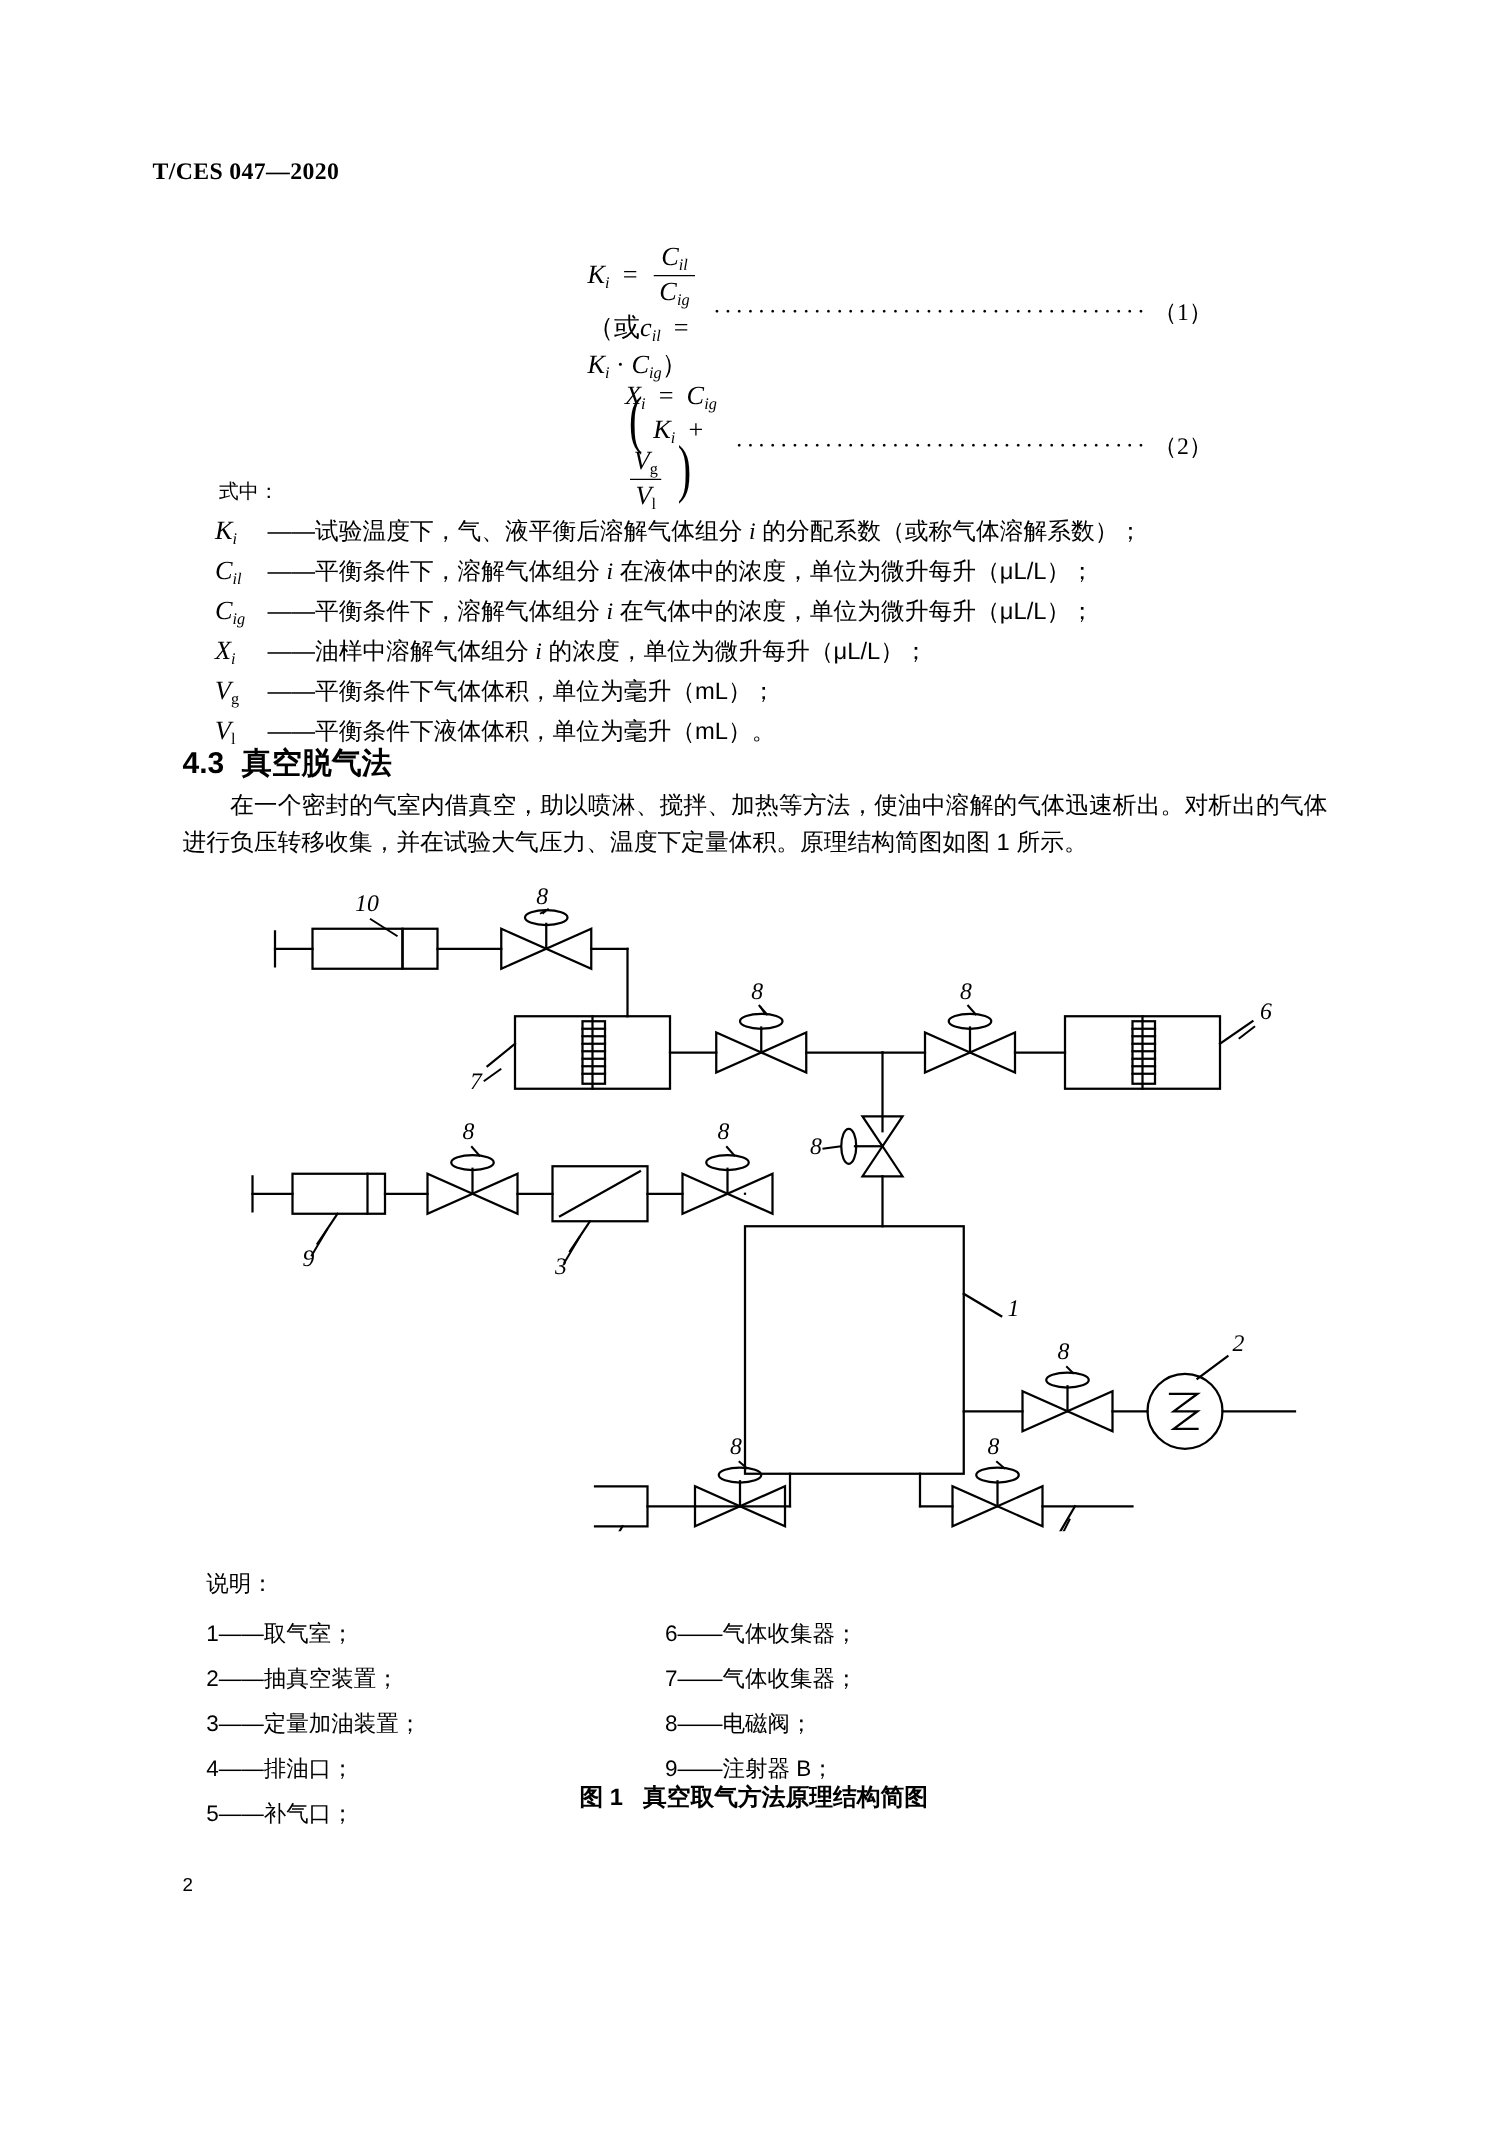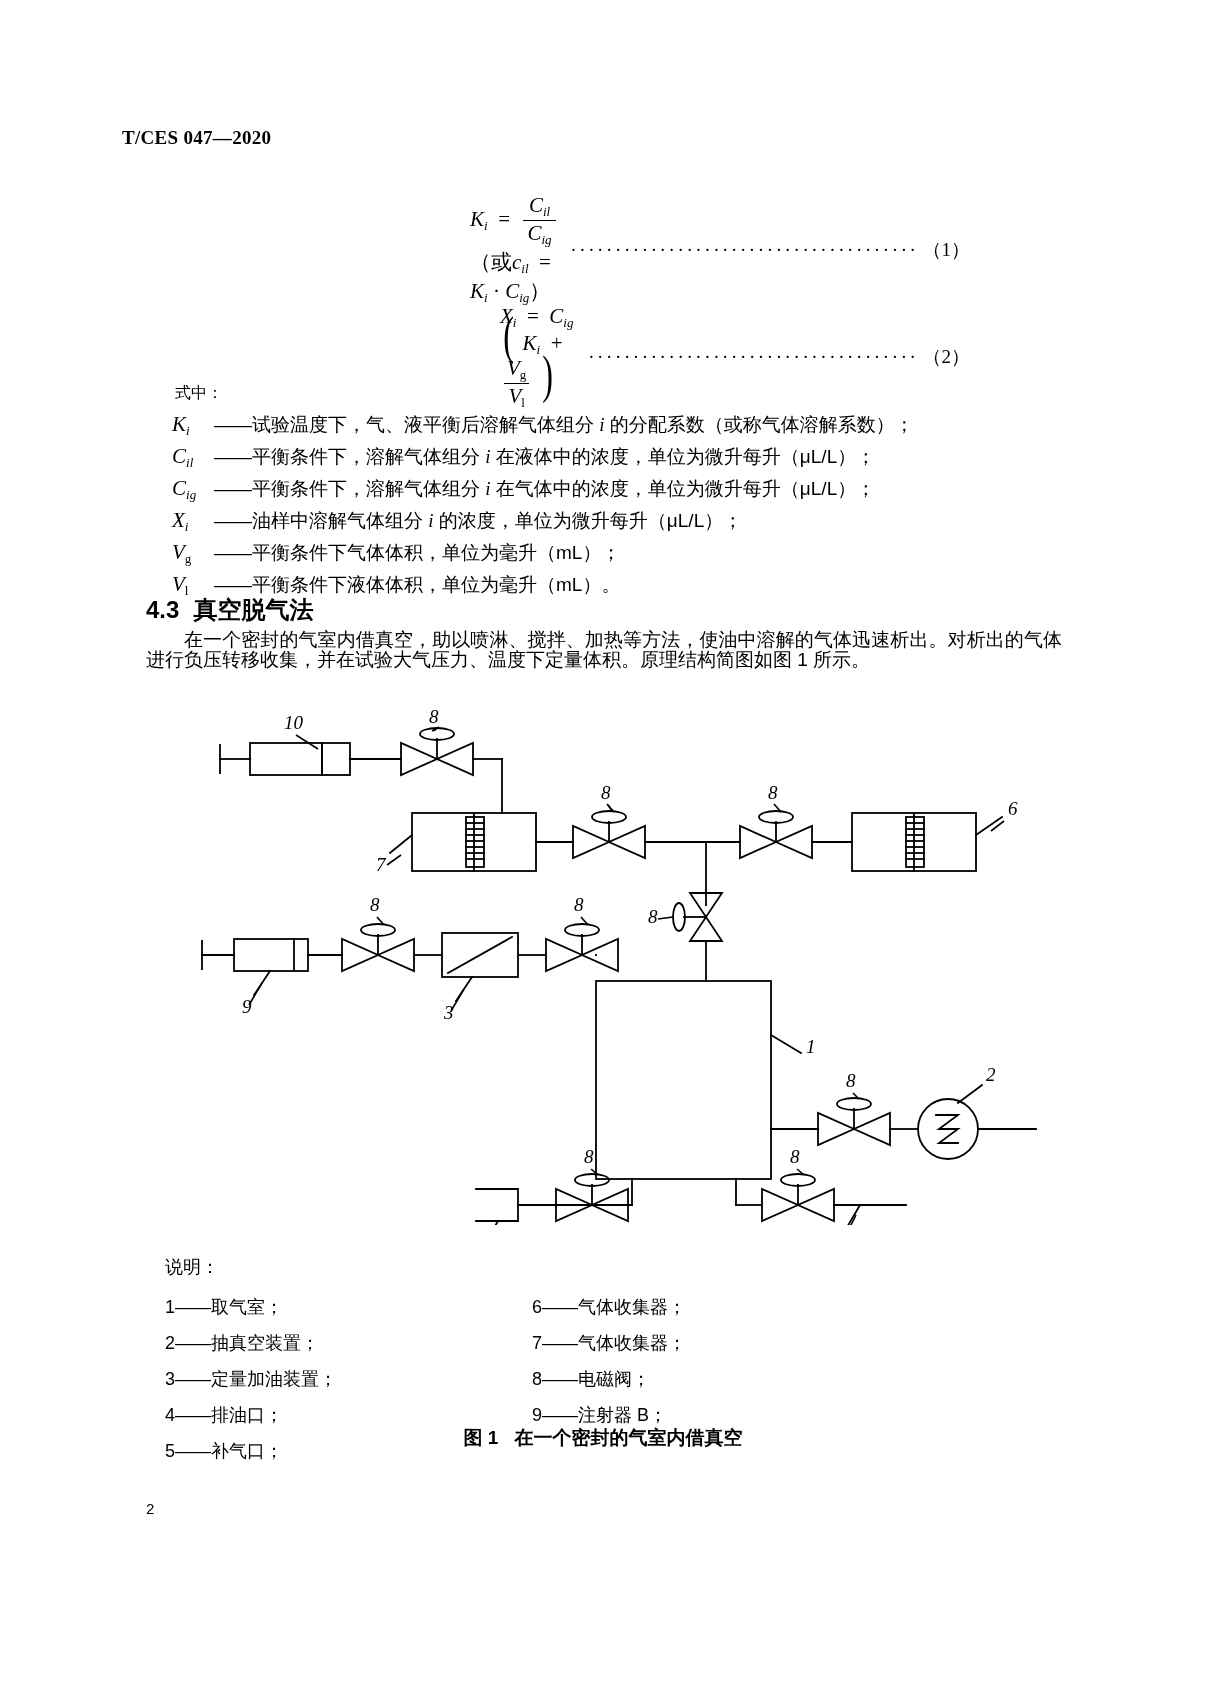--- a/index.html
+++ b/index.html
@@ -69,21 +69,21 @@
     position:absolute; left:146px; top:594px;
     font-family:"Liberation Sans", sans-serif;
     font-size:24px; font-weight:bold;
   }
   .sec-heading .num { margin-right:14px; }
 
   
   .para {
     position:absolute; left:146px; top:630px; width:916px;
     font-family:"Liberation Sans", sans-serif; font-size:19px;
-    line-height:20px; text-align:justify; text-indent:38px;
+    line-height:30px; text-align:justify; text-indent:38px;
   }
 
   
   .figure { position:absolute; left:146px; top:705px; width:916px; height:520px; }
   .figure svg { display:block; }
 
   
   .legend { position:absolute; left:165px; top:1255px; width:700px; }
   .legend-title { font-family:"Liberation Sans", sans-serif; font-size:18px; margin-bottom:10px; }
   .legend-cols { display:flex;gap:34px; }
@@ -420,18 +420,18 @@
       <div class="legend-col">
         <div class="legend-item"><span>6</span><span>——</span><span>气体收集器；</span></div>
         <div class="legend-item"><span>7</span><span>——</span><span>气体收集器；</span></div>
         <div class="legend-item"><span>8</span><span>——</span><span>电磁阀；</span></div>
         <div class="legend-item"><span>9</span><span>——</span><span>注射器 B；</span></div>
       </div>
     </div>
   </div>
 
   <div class="caption">
-    <span class="capnum">图 1</span><span>在一个密封的气室内借真空</span>
+    <span class="capnum">图 1</span><span>真空取气方法原理结构简图</span>
   </div>
 
   <div class="pageno">2</div>
 
 </div>
 
 </body></html>

